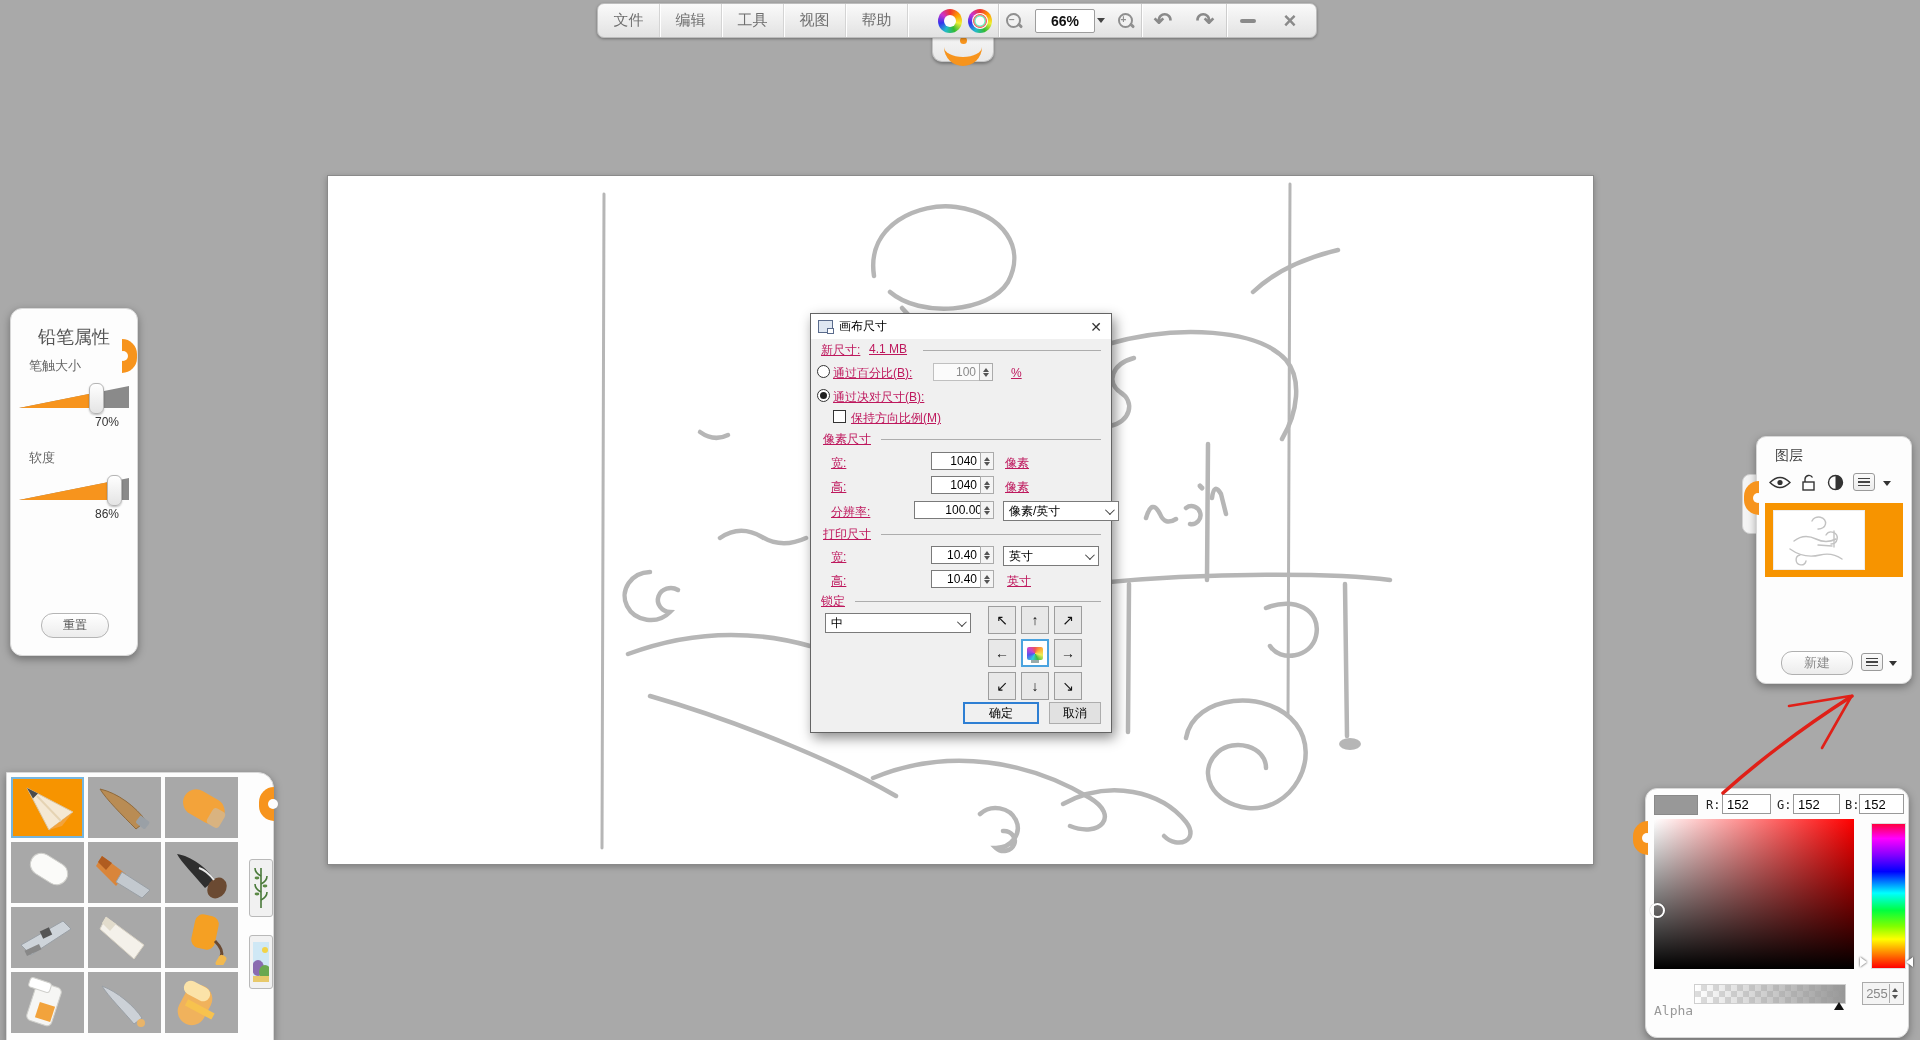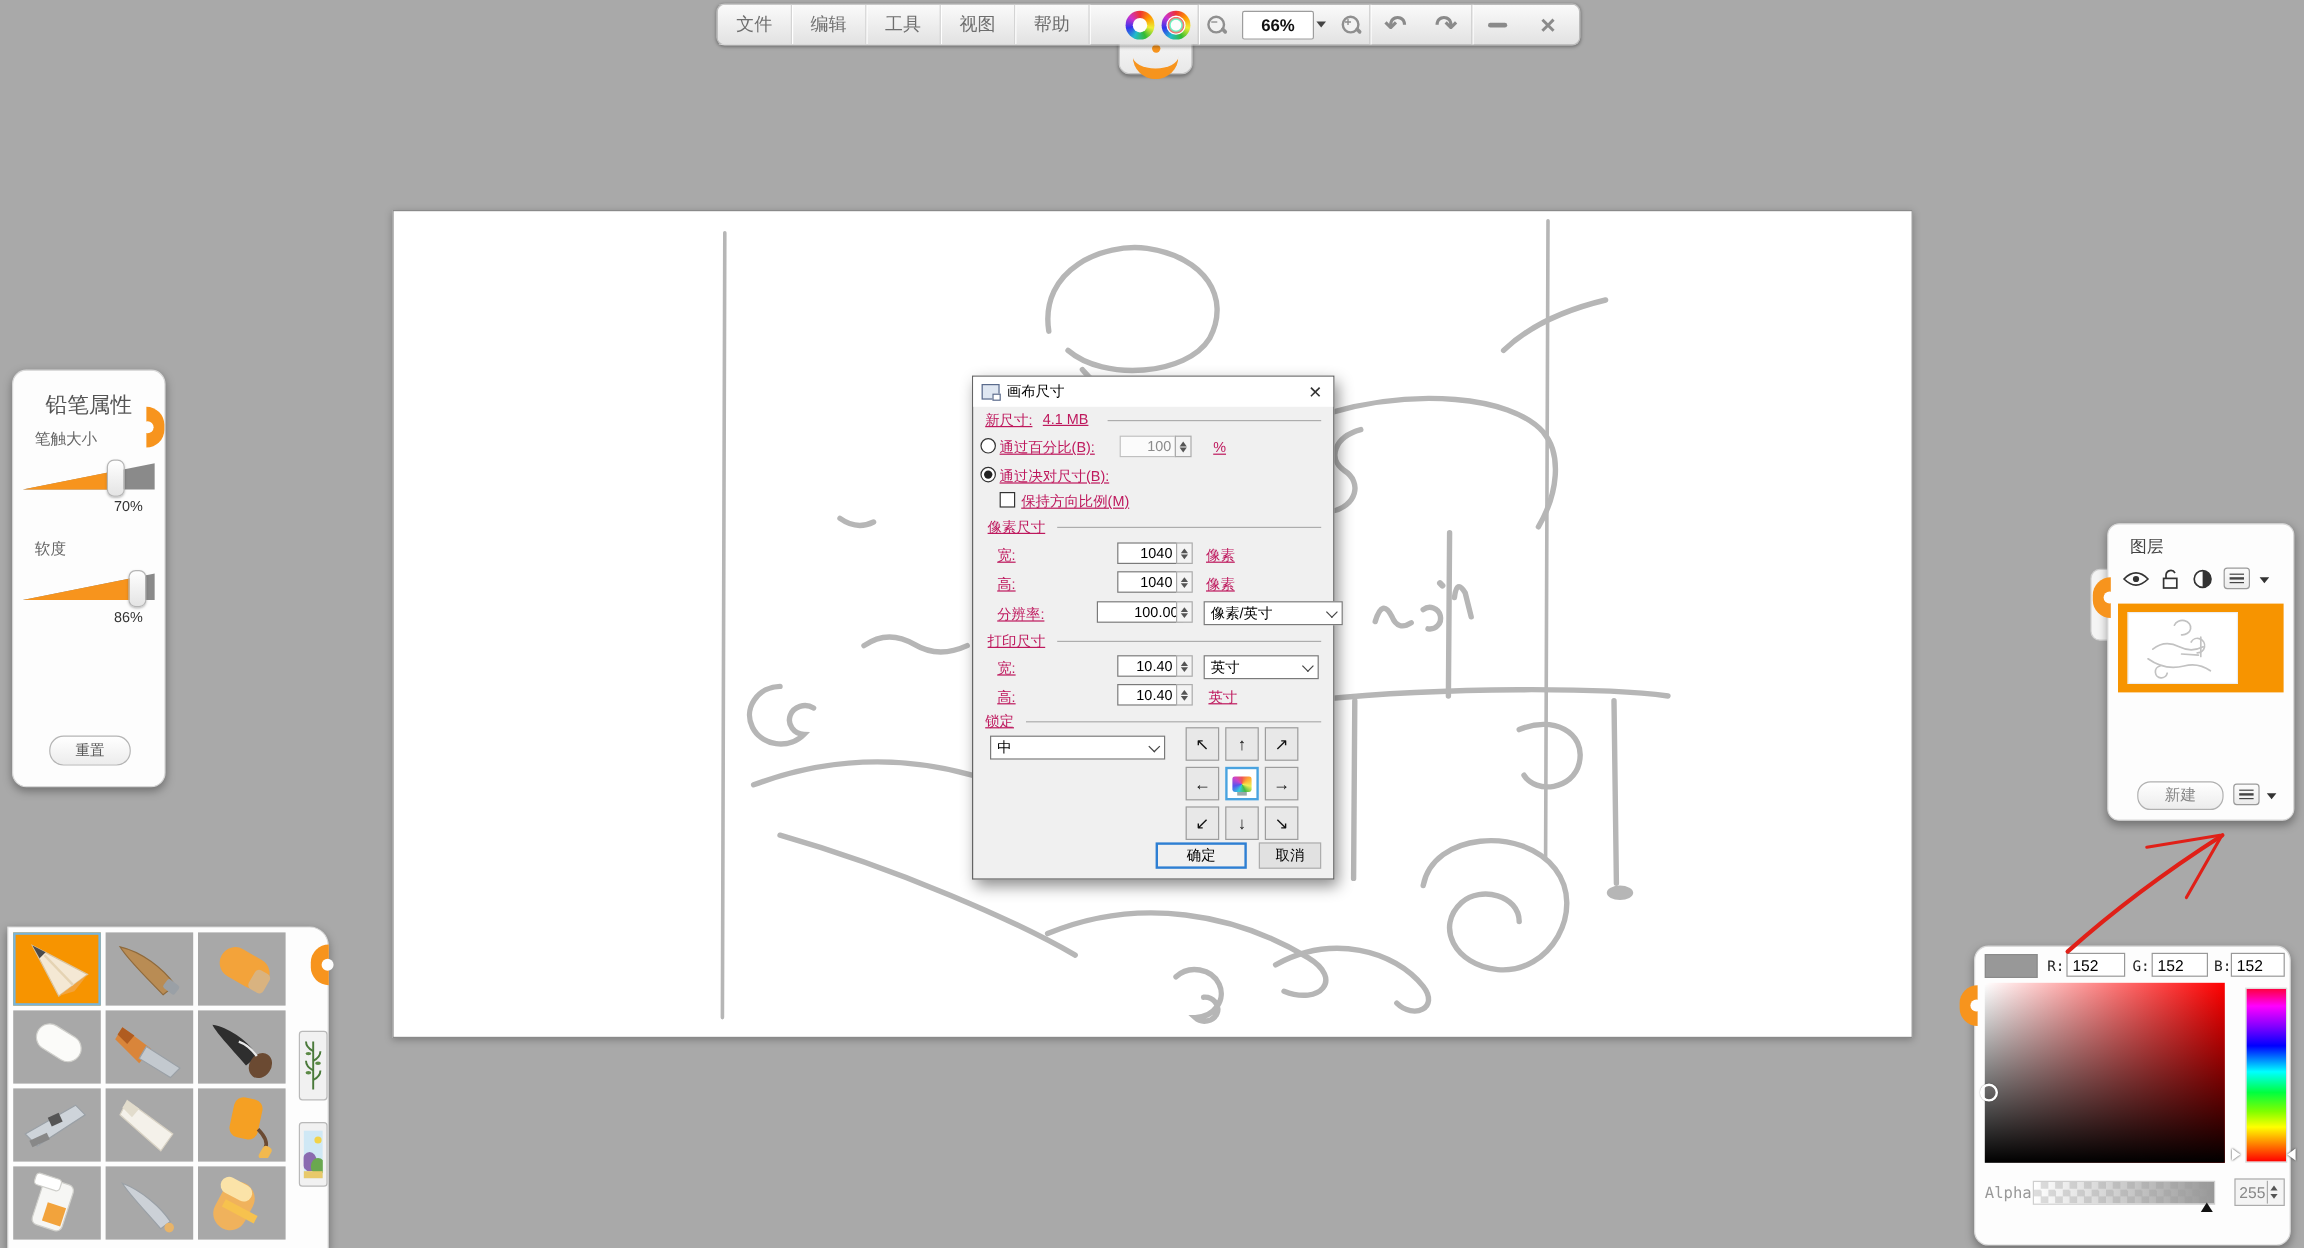--- a/index.html
+++ b/index.html
@@ -112,21 +112,21 @@
   .cinput{position:absolute;top:5px;height:20px;background:#fff;border:1px solid #999;font-size:13px;padding:0 4px;
           box-sizing:border-box;font-family:"Liberation Sans",sans-serif;color:#000;}
   .svsq{position:absolute;left:8px;top:30px;width:200px;height:150px;
         background:linear-gradient(to top,#000,rgba(0,0,0,0)),linear-gradient(to right,#fff,#f00);}
   .svmark{position:absolute;left:-4px;top:84px;width:11px;height:11px;border:2px solid #fff;border-radius:50%;
           box-shadow:0 0 1px rgba(0,0,0,.6);}
   .huebar{position:absolute;left:225px;top:34px;width:33px;height:144px;border:1px solid #ddd;
           background:linear-gradient(to bottom,#ff0040 0%,#ff00ff 10%,#8000ff 22%,#0000ff 33%,#00ffff 48%,#00ff40 60%,#80ff00 71%,#ffff00 80%,#ff8000 90%,#ff0000 100%);}
   .huemL{position:absolute;left:214px;top:168px;width:0;height:0;border-top:5px solid transparent;border-bottom:5px solid transparent;border-left:7px solid #fff;filter:drop-shadow(0 0 1px #333);}
   .huemR{position:absolute;left:260px;top:168px;width:0;height:0;border-top:5px solid transparent;border-bottom:5px solid transparent;border-right:7px solid #fff;filter:drop-shadow(0 0 1px #333);}
-  .alab{position:absolute;left:8px;top:198px;font-size:13px;color:#999;font-family:"DejaVu Sans Mono",monospace;}
+  .alab{position:absolute;left:8px;top:214px;font-size:13px;color:#999;font-family:"DejaVu Sans Mono",monospace;}
   .aslider{position:absolute;left:48px;top:195px;width:152px;height:20px;border:1px solid #cfcfcf;box-sizing:border-box;
            background:linear-gradient(to right,rgba(152,152,152,0),rgba(152,152,152,1)),
            conic-gradient(#ddd 25%,#fff 0 50%,#ddd 0 75%,#fff 0);background-size:100% 100%,12px 12px;}
   .amark{position:absolute;left:188px;top:213px;width:0;height:0;border-left:5px solid transparent;border-right:5px solid transparent;border-bottom:8px solid #111;}
   .aspin{position:absolute;left:216px;top:193px;width:42px;height:23px;background:#f4f4f4;border:1px solid #ababab;
          box-sizing:border-box;font-size:13px;color:#888;display:flex;align-items:center;justify-content:center;padding-right:12px;}
   .aspin .spinner{position:absolute;right:1px;top:1px;width:12px;height:19px;background:#f4f4f4;border-left:1px solid #ababab;}
   .aspin .spinner i{position:absolute;left:2px;width:0;height:0;border-left:3px solid transparent;border-right:3px solid transparent;}
   .aspin .spinner .up{top:4px;border-bottom:4px solid #555;}
   .aspin .spinner .dn{bottom:4px;border-top:4px solid #555;}

